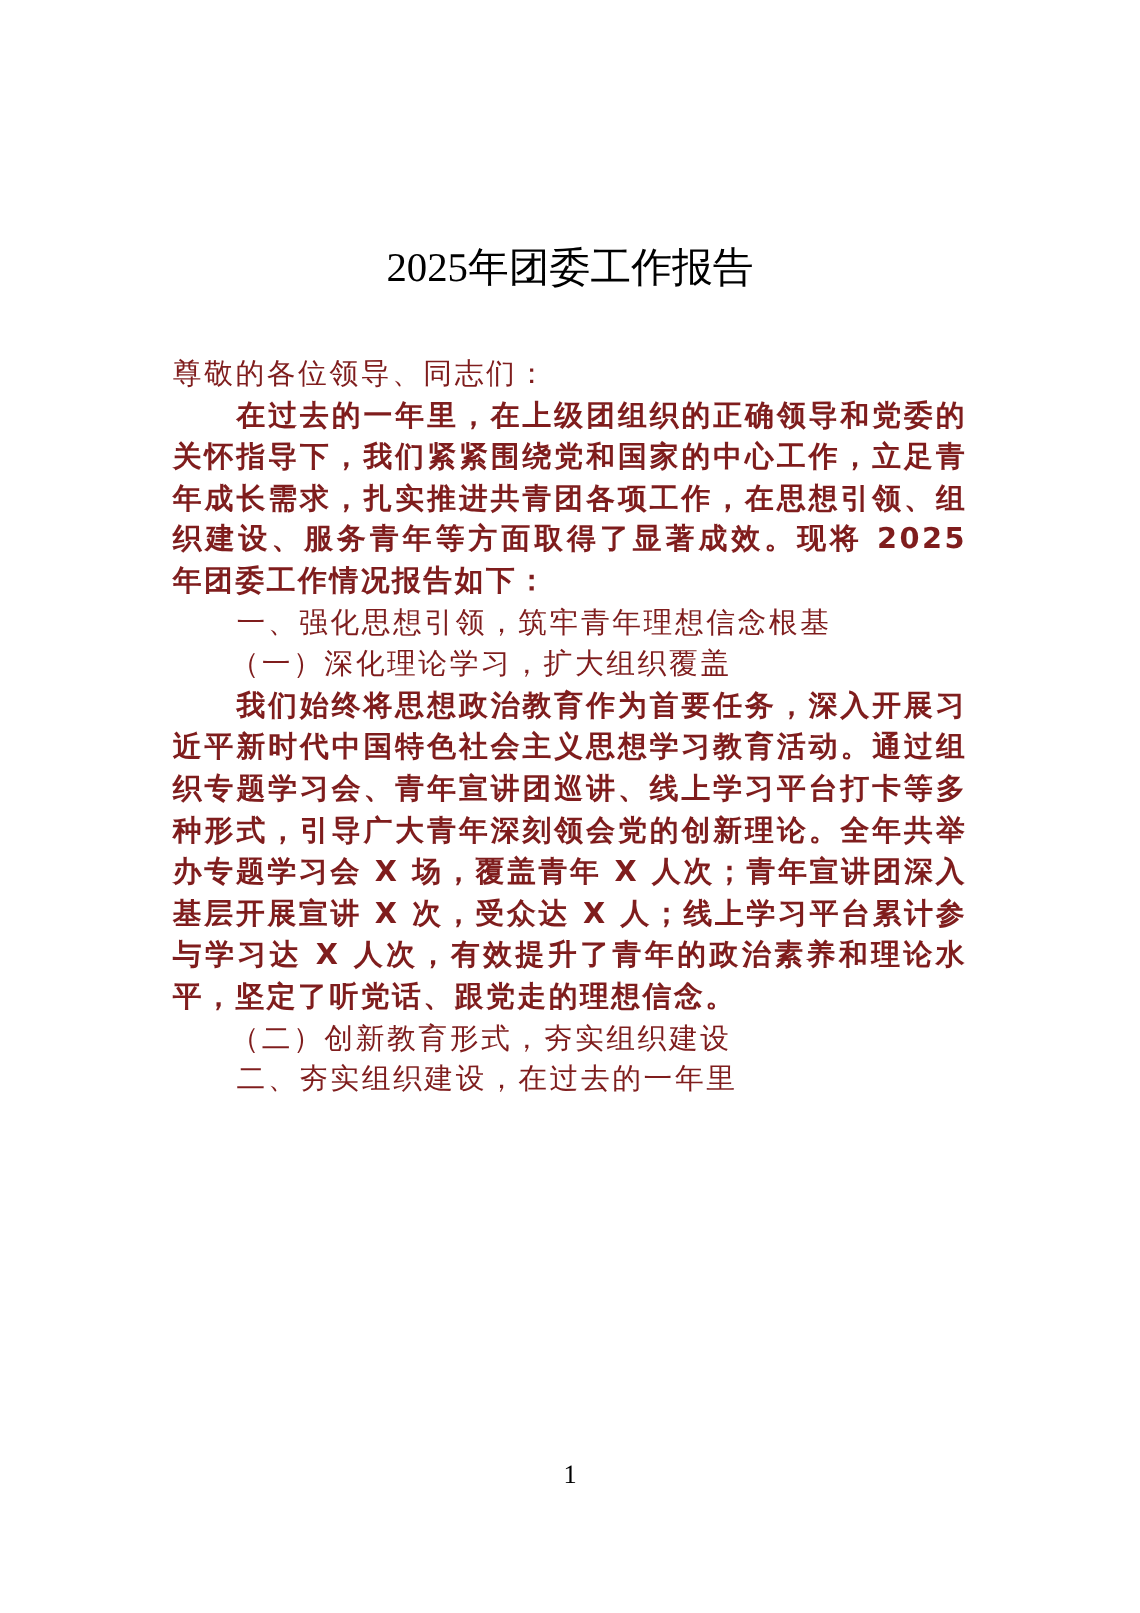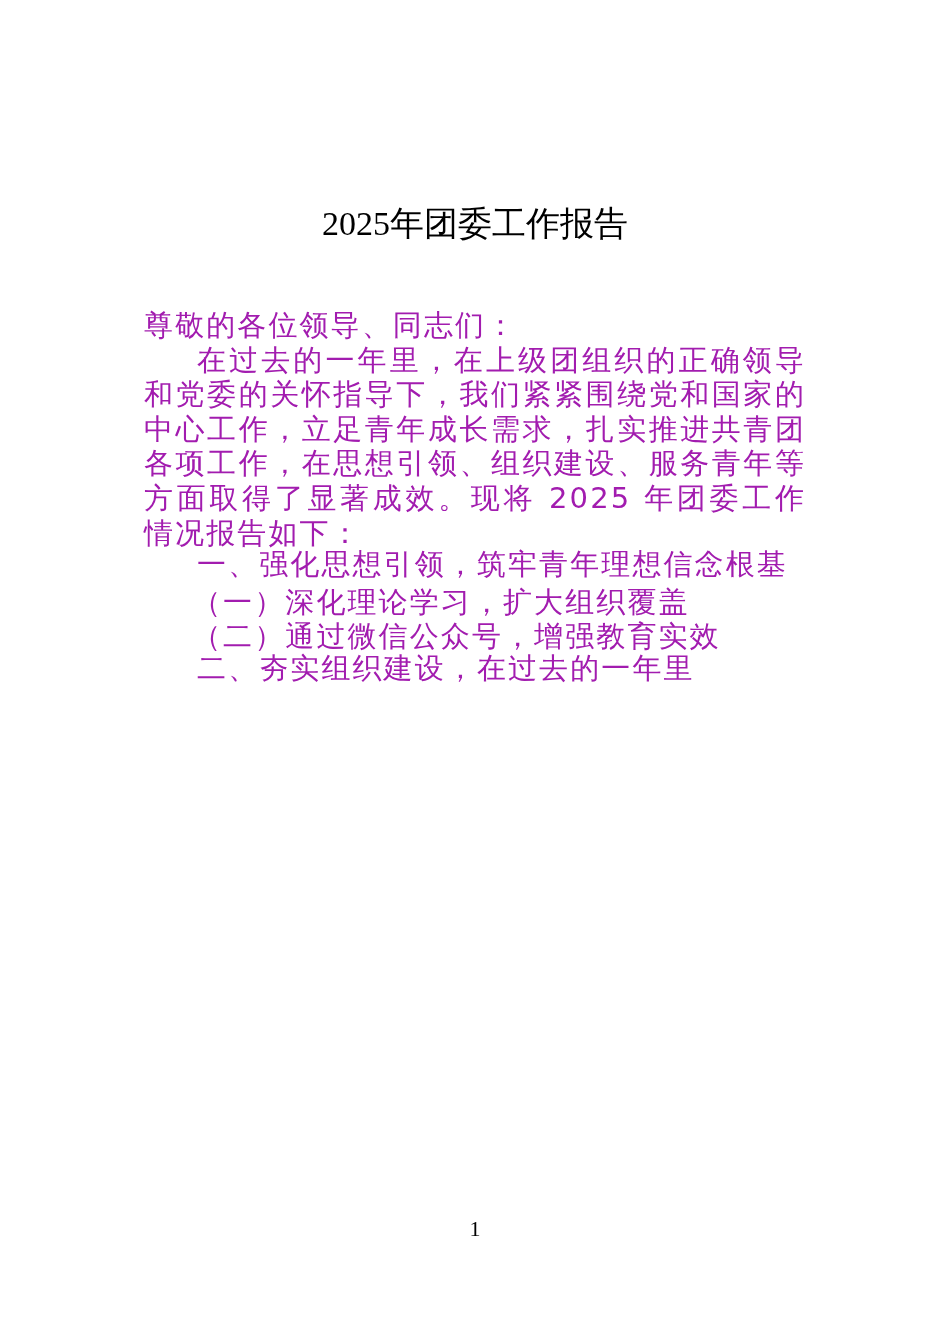--- a/index.html
+++ b/index.html
@@ -6,43 +6,44 @@
   body { width: 950px; height: 1344px; position: relative; overflow: hidden; }
   .page {
     position: absolute; left: 0; top: 0; width: 950px; height: 1344px; background: #fff; margin-top: 28px;
   }
   .title {
     position: absolute; top: 173px; left: 0; width: 950px; text-align: center;
     font-family: "Liberation Serif", "DejaVu Serif", serif;
     font-size: 34px; line-height: 46px; color: #000;
   }
   .body {
-    position: absolute; left: 144px; top: 280px; width: 662px;
+    position: absolute; left: 144px; top: 266px; width: 662px;
     font-family: "DejaVu Sans", "Liberation Sans", sans-serif;
-    font-size: 29px; line-height: 34.6px; color: #a21caf;
+    font-size: 24px; line-height: 34.6px; color: #7f1d1d;
     text-align: justify; letter-spacing: 2.1px;
   }
   .body p { margin: 0; }
-  .indent { text-indent: 53px; }
-  .heading { text-indent: 53px; font-family: Liberation Mono, monospace; }
+  .indent { text-indent: 53px; font-weight: bold; }
+  .heading { text-indent: 53px; }
   .subheading { text-indent: 48px; }
   .page-number {
     position: absolute; top: 1188px; left: 0; width: 950px; text-align: center;
     font-family: "Liberation Serif", "DejaVu Serif", serif; font-size: 22px; color: #000;
   }
 </style>
 </head>
 <body>
 
 <div class="page">
   <div class="title">2025年团委工作报告</div>
 
   <div class="body">
     <p>尊敬的各位领导、同志们：</p>
     <p class="indent">在过去的一年里，在上级团组织的正确领导和党委的关怀指导下，我们紧紧围绕党和国家的中心工作，立足青年成长需求，扎实推进共青团各项工作，在思想引领、组织建设、服务青年等方面取得了显著成效。现将 2025 年团委工作情况报告如下：</p>
     <p class="heading">一、强化思想引领，筑牢青年理想信念根基</p>
     <p class="subheading">（一）深化理论学习，扩大组织覆盖</p>
-    <p class="subheading">（二）通过微信公众号，增强教育实效</p>
+    <p class="indent">我们始终将思想政治教育作为首要任务，深入开展习近平新时代中国特色社会主义思想学习教育活动。通过组织专题学习会、青年宣讲团巡讲、线上学习平台打卡等多种形式，引导广大青年深刻领会党的创新理论。全年共举办专题学习会 X 场，覆盖青年 X 人次；青年宣讲团深入基层开展宣讲 X 次，受众达 X 人；线上学习平台累计参与学习达 X 人次，有效提升了青年的政治素养和理论水平，坚定了听党话、跟党走的理想信念。</p>
+    <p class="subheading">（二）创新教育形式，夯实组织建设</p>
     <p class="heading">二、夯实组织建设，在过去的一年里</p>
   </div>
 
   <div class="page-number">1</div>
 </div>
 
 </body></html>

